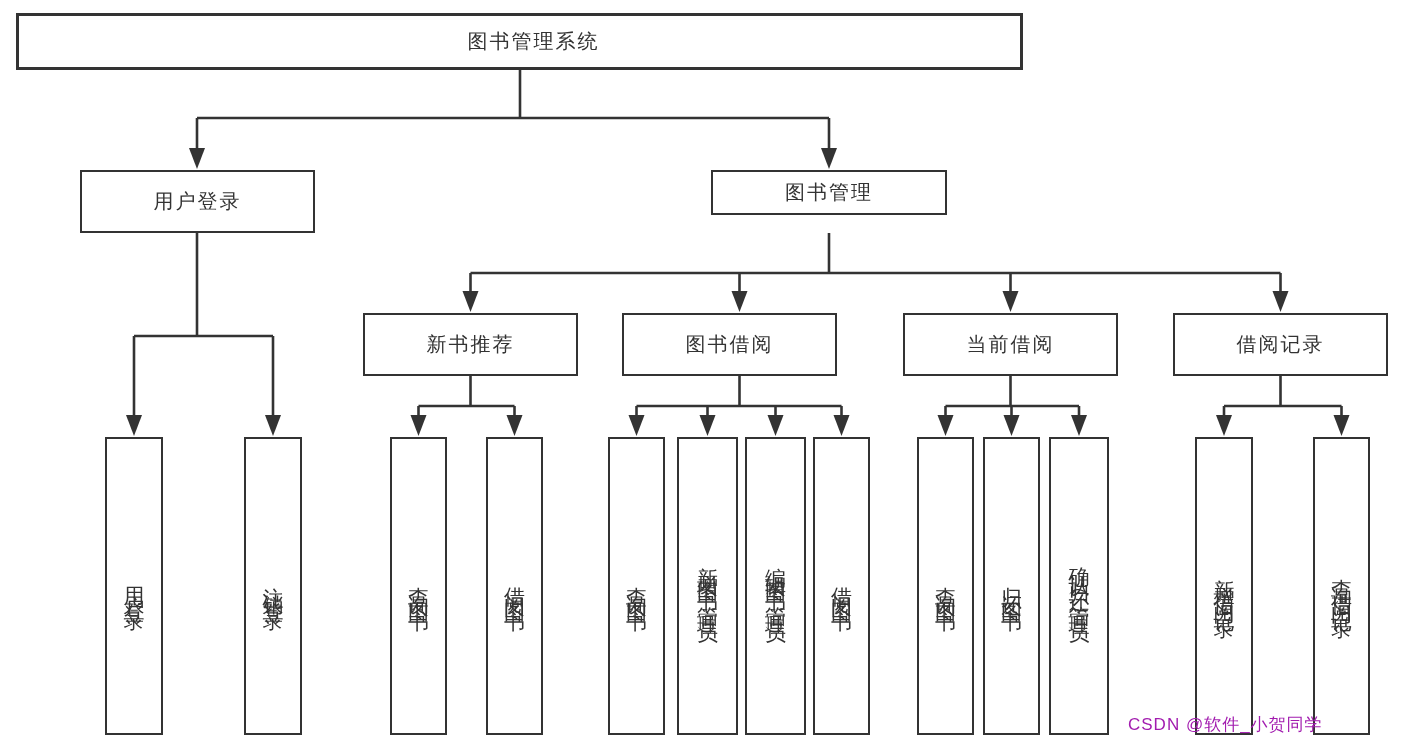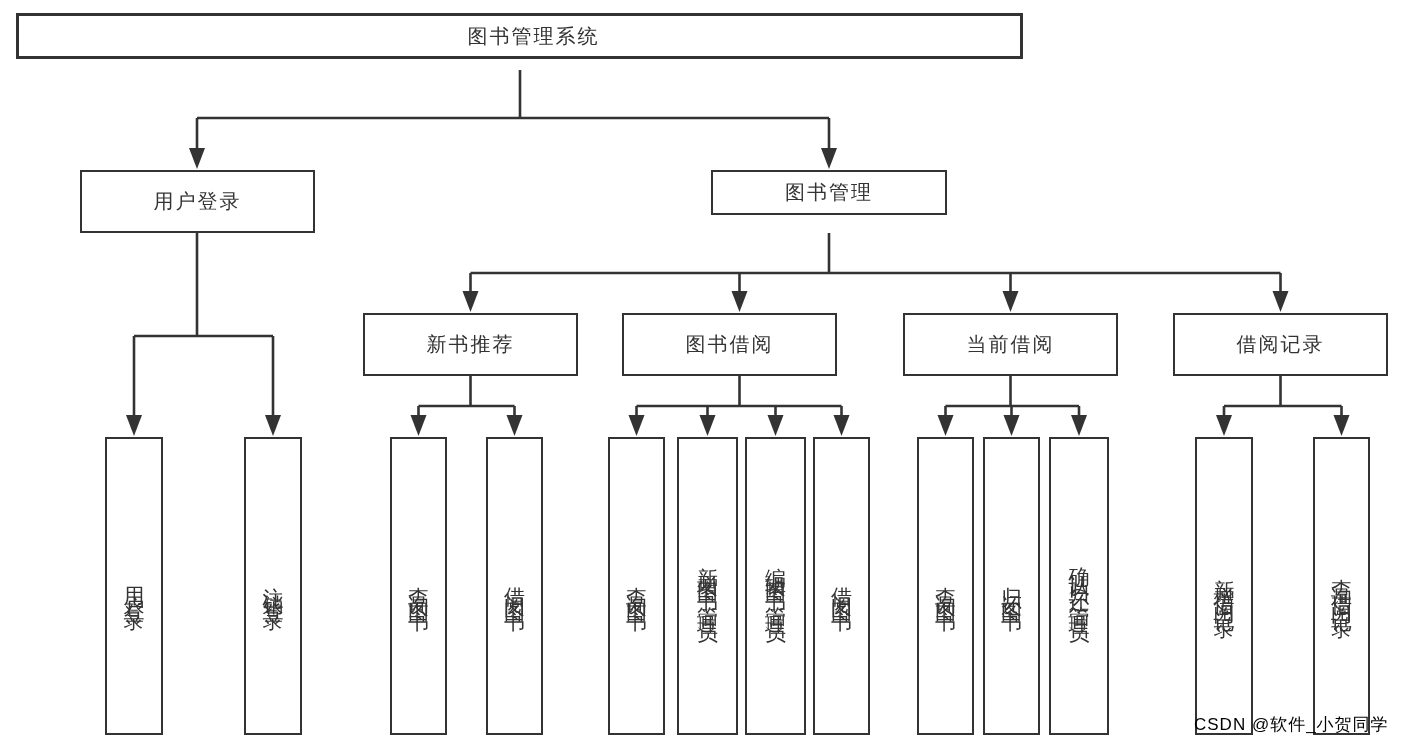--- a/index.html
+++ b/index.html
@@ -17,22 +17,22 @@
   .vnode .vlabel{
     margin:auto;
     writing-mode:vertical-rl;
     text-orientation:mixed;
     font-size:21px;
     letter-spacing:8px;
     line-height:1.15;
     white-space:nowrap;
   }
   .watermark{
-    position:absolute;left:1194px;top:713px;z-index:5;
-    font-size:17px;letter-spacing:1px;color:#000000;white-space:nowrap;
+    position:absolute;left:1128px;top:713px;z-index:5;
+    font-size:17px;letter-spacing:1px;color:#a21caf;white-space:nowrap;
   }
 </style>
 </head>
 <body>
 
 <div class="canvas">
 
   <svg class="connectors" id="connector-svg" viewBox="0 0 1405 747" aria-hidden="true">
       <line x1="520" y1="70" x2="520" y2="118" stroke="#333333" stroke-width="2.6"></line>
       <line x1="197" y1="118" x2="829" y2="118" stroke="#333333" stroke-width="2.6"></line>
@@ -81,21 +81,21 @@
       <line x1="1079" y1="406" x2="1079" y2="419" stroke="#333333" stroke-width="2.6"></line>
       <polygon points="1071,415 1087,415 1079,436" fill="#333333"></polygon>
       <line x1="1280.5" y1="376" x2="1280.5" y2="406" stroke="#333333" stroke-width="2.6"></line>
       <line x1="1224" y1="406" x2="1341.5" y2="406" stroke="#333333" stroke-width="2.6"></line>
       <line x1="1224" y1="406" x2="1224" y2="419" stroke="#333333" stroke-width="2.6"></line>
       <polygon points="1216,415 1232,415 1224,436" fill="#333333"></polygon>
       <line x1="1341.5" y1="406" x2="1341.5" y2="419" stroke="#333333" stroke-width="2.6"></line>
       <polygon points="1333.5,415 1349.5,415 1341.5,436" fill="#333333"></polygon>
     </svg>
 
-  <div class="node root" style="left:16px;top:13px;width:1007px;height:46px;padding-left:28px;">
+  <div class="node root" style="left:16px;top:13px;width:1007px;height:57px;padding-left:28px;">
     <span class="hlabel">图书管理系统</span>
   </div>
 
   <div class="node" style="left:80px;top:170px;width:235px;height:63px;">
     <span class="hlabel">用户登录</span>
   </div>
   <div class="node" style="left:711px;top:170px;width:236px;height:45px;">
     <span class="hlabel">图书管理</span>
   </div>
 

